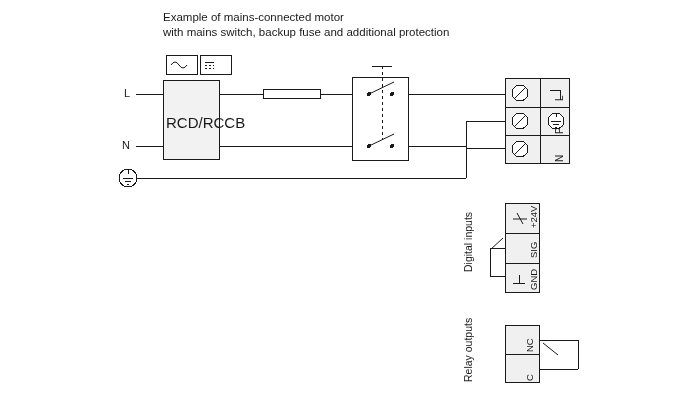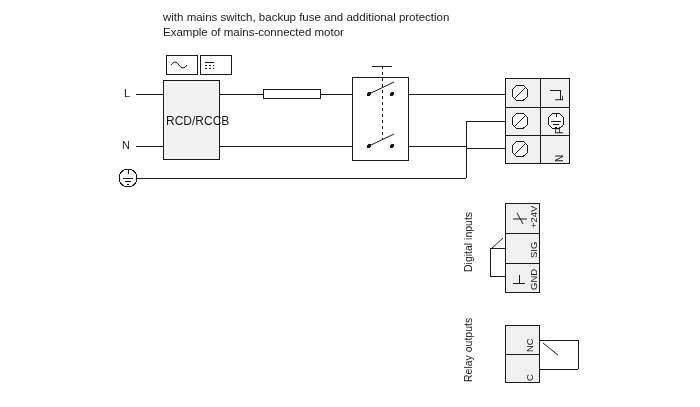--- a/index.html
+++ b/index.html
@@ -53,38 +53,38 @@
   svg.overlay {
     position: absolute;
     left: 0;
     top: 0;
     width: 700px;
     height: 407px;
     pointer-events: none;
   }
   .rcd-label {
     position: absolute;
-    font-size: 12px;
+    font-size: 15px;
     color: #1a1a1a;
   }
   .sym-box {
     position: absolute;
     border: 1px solid #1a1a1a;
     background: #ffffff;
     box-sizing: border-box;
   }
 </style>
 </head>
 <body>
 
 <div id="canvas">
 
   <div class="title-block">
+    <div>Example of mains-connected motor</div>
     <div>with mains switch, backup fuse and additional protection</div>
-    <div>Example of mains-connected motor</div>
   </div>
 
   <div class="sym-box" style="left:166px; top:55px; width:32px; height:20px;"></div>
   <div class="sym-box" style="left:200px; top:55px; width:32px; height:20px;"></div>
 
   <div class="box rcd-box" style="left:163px; top:80px; width:57px; height:80px;"></div>
   <div class="rcd-label" style="left:166px; top:114px;">RCD/RCCB</div>
 
   <div class="sym-box" style="left:263px; top:89px; width:58px; height:10px;"></div>
 

